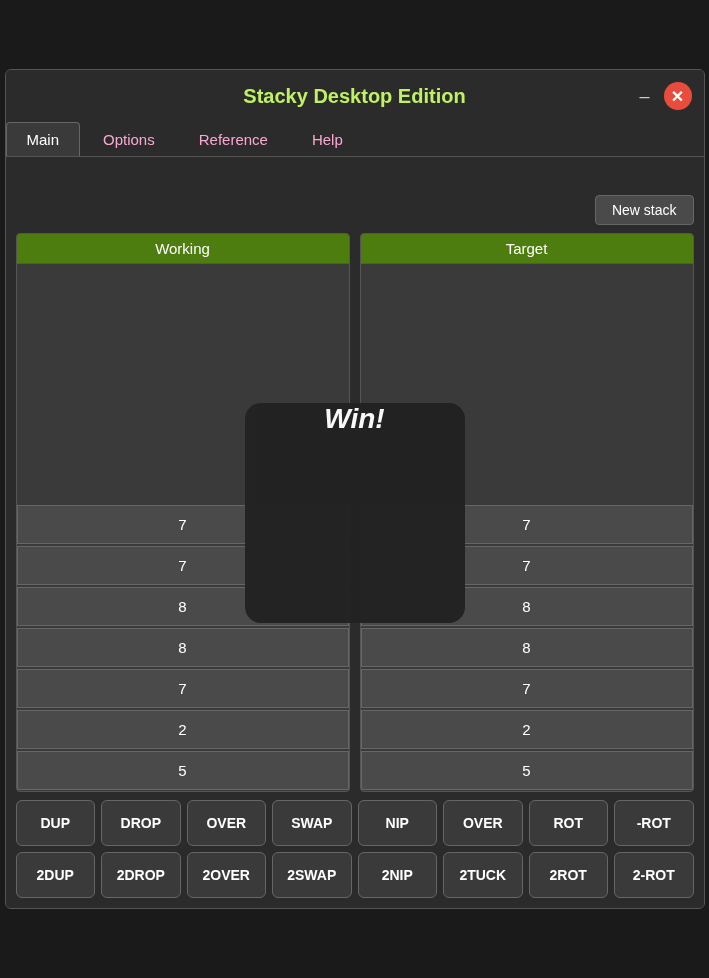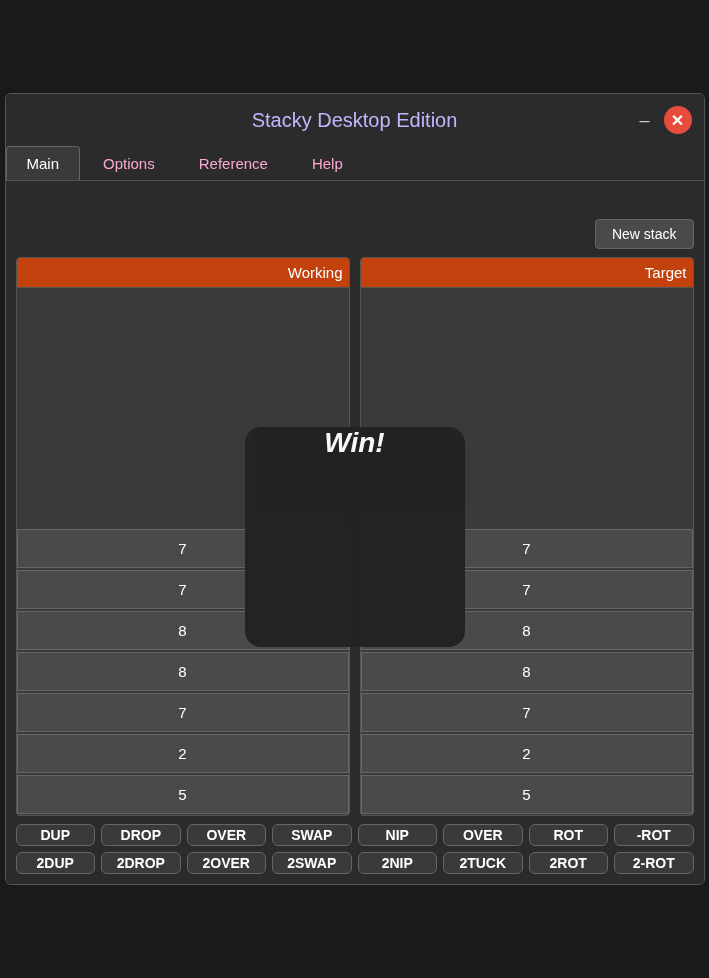--- a/index.html
+++ b/index.html
@@ -22,23 +22,23 @@
     .title-bar {
       background: #2b2b2b;
       display: flex;
       align-items: center;
       justify-content: center;
       padding: 8px 12px;
       position: relative;
       height: 52px;
     }
     .title-bar-title {
-      color: #c4b5fd;
+      color: #bef264;
       font-size: 20px;
-      font-weight: normal;
+      font-weight: bold;
     }
     .title-bar-controls {
       position: absolute;
       right: 12px;
       display: flex;
       gap: 8px;
       align-items: center;
     }
     .btn-minimize {
       background: none;
@@ -113,24 +113,24 @@
       flex: 1;
       display: flex;
       flex-direction: column;
       border: 1px solid #555;
       background: #3a3a3a;
       border-radius: 4px;
       overflow: hidden;
     }
     .stack-header {
       color: white;
-      text-align: right;
+      text-align: center;
       padding: 6px;
       font-size: 15px;
-      background: #c2410c;
+      background: #4d7c0f;
       border-bottom: 1px solid #555;
     }
     .stack-empty-area {
       flex: 1;
       min-height: 240px;
       background: #3a3a3a;
     }
     .stack-items {
       display: flex;
       flex-direction: column;
@@ -152,21 +152,21 @@
     }
     .ops-row {
       display: flex;
       gap: 6px;
     }
     .op-btn {
       flex: 1;
       background: #3a3a3a;
       border: 1px solid #666;
       color: white;
-      padding: 2px 4px;
+      padding: 14px 4px;
       font-size: 14px;
       font-weight: bold;
       cursor: pointer;
       border-radius: 6px;
       text-align: center;
     }
     
     .win-overlay {
       position: absolute;
       top: 50%;

